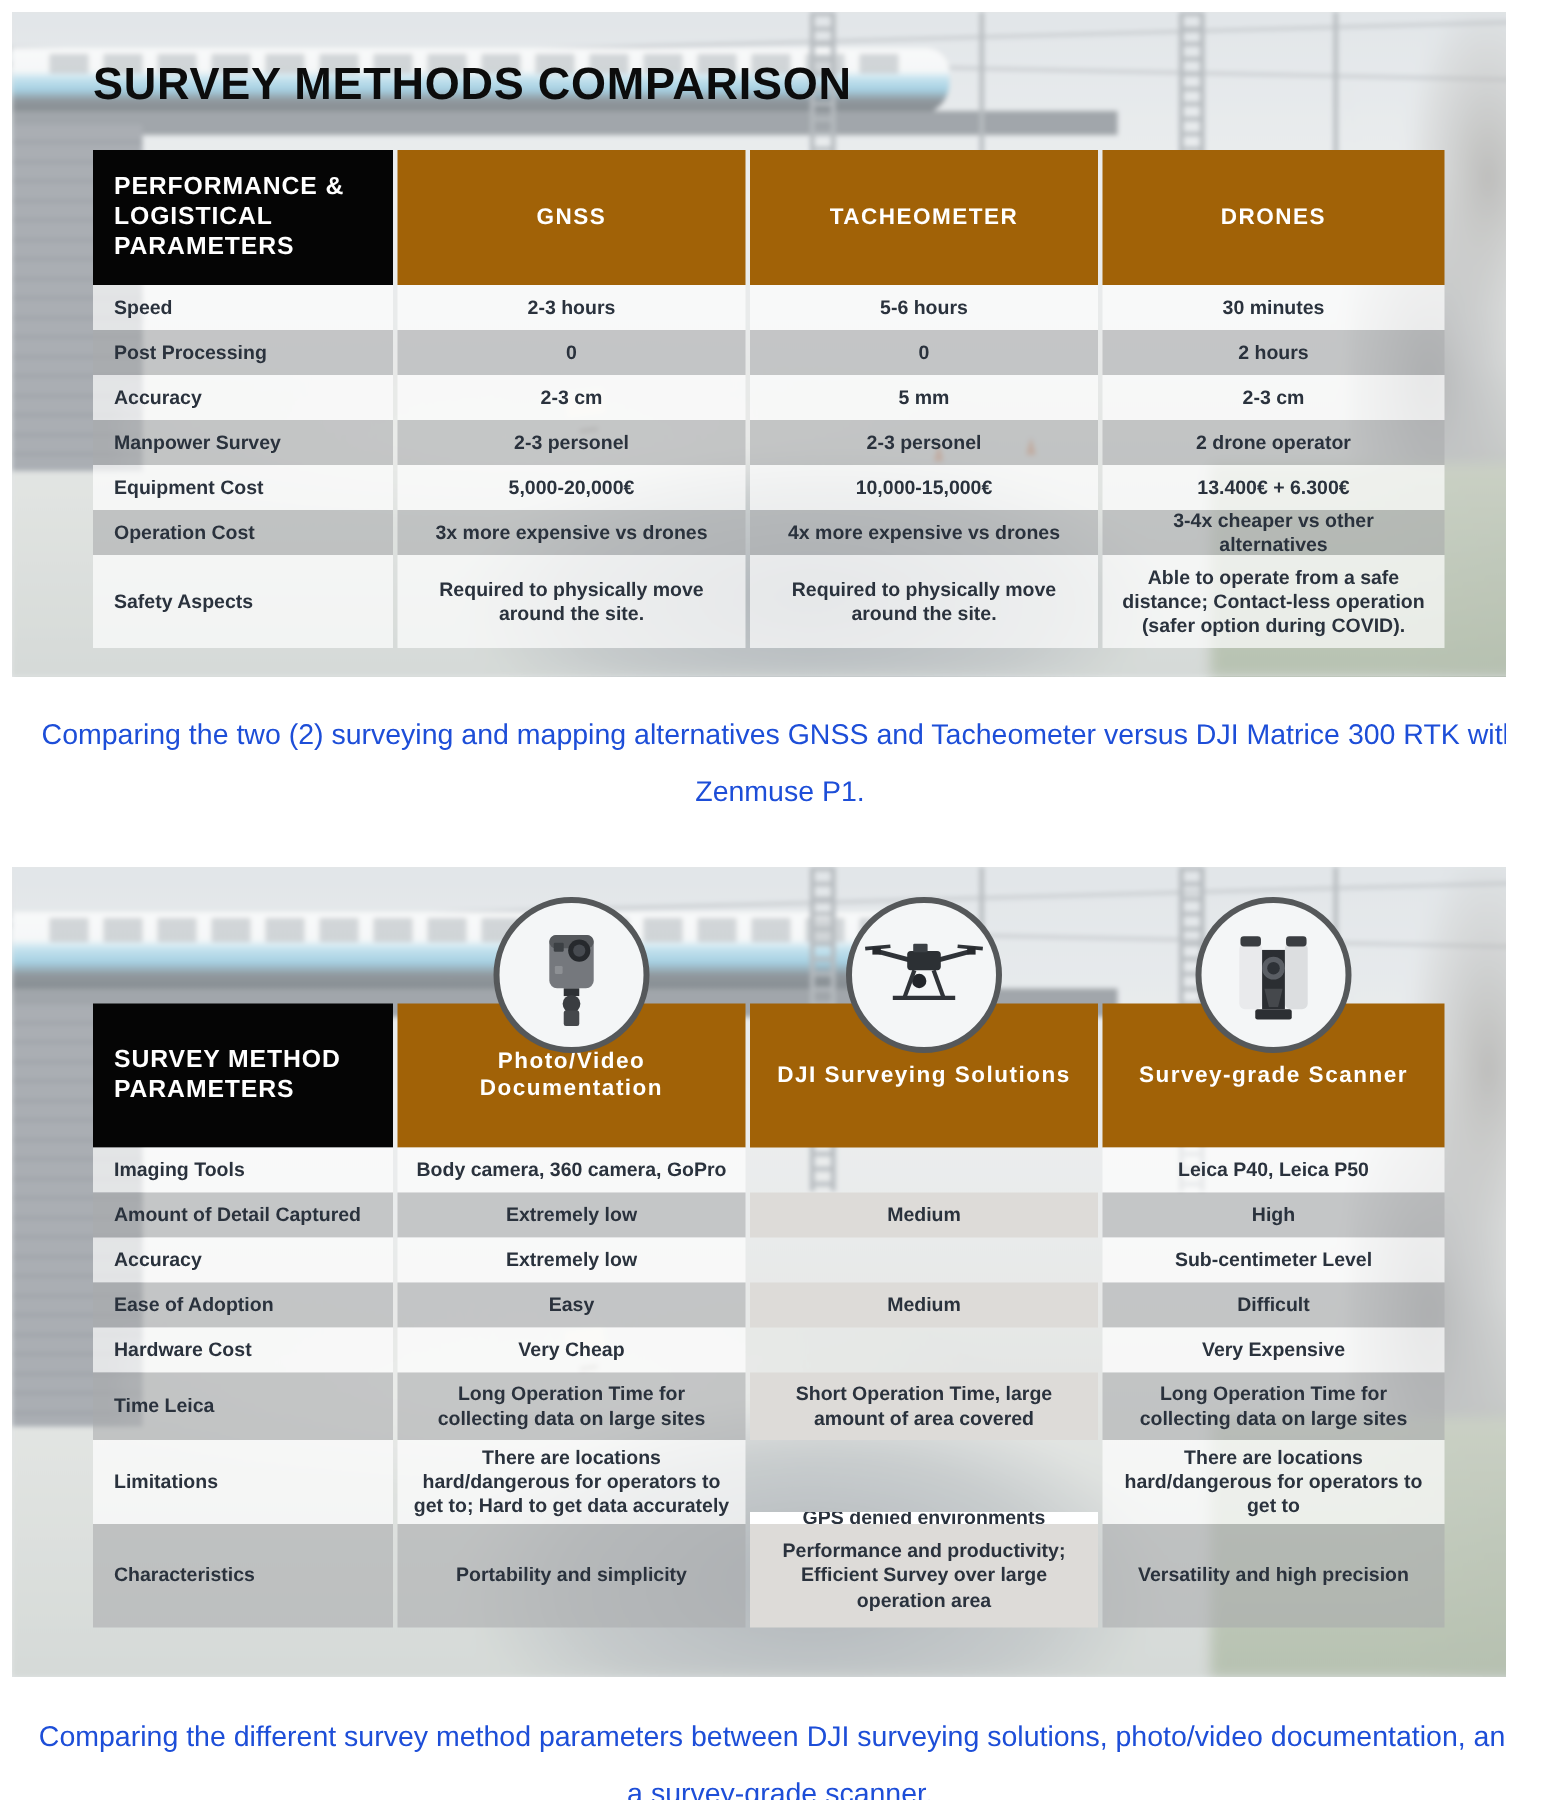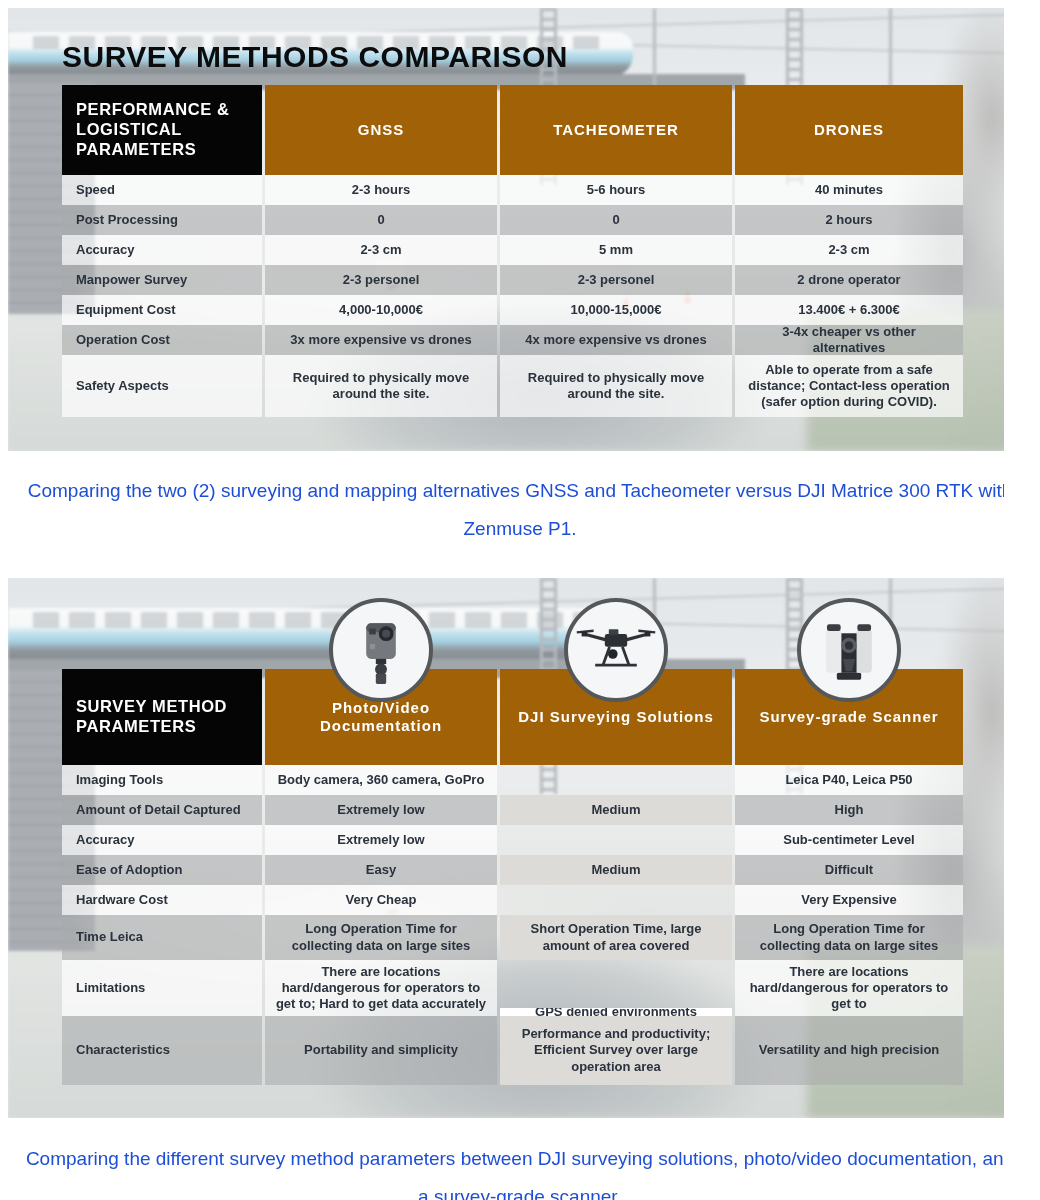--- a/index.html
+++ b/index.html
@@ -47,21 +47,21 @@
   .cone{position:absolute;width:7px;height:12px;background:#e06f34;filter:blur(1px);
         clip-path:polygon(50% 0,100% 100%,0 100%);}
   .cone.c1{left:60%;top:65%;}
   .cone.c2{left:66%;top:64%;}
   .wash{position:absolute;inset:0;background:rgba(255,255,255,.42);}
 
   
   .fig-title{position:absolute;left:54px;top:32px;z-index:3;margin:0;
              font-size:30px;font-weight:bold;letter-spacing:.5px;color:#0c0c0c;}
   .grid{position:absolute;z-index:3;display:grid;column-gap:3px;row-gap:0;}
-  #table1{left:54px;top:77px;grid-template-columns:200px 232px 232px 228px;
+  #table1{left:54px;top:92px;grid-template-columns:200px 232px 232px 228px;
           grid-template-rows:90px 30px 30px 30px 30px 30px 30px 62px;}
   #table2{left:54px;top:91px;grid-template-columns:200px 232px 232px 228px;
           grid-template-rows:96px 30px 30px 30px 30px 30px 45px 56px 69px;}
 
   .cell{display:flex;align-items:center;justify-content:center;text-align:center;
         padding:2px 10px;box-sizing:border-box;font-size:13px;font-weight:bold;
         color:#2a323d;line-height:1.25;overflow:hidden;}
   .cell.param{justify-content:flex-start;text-align:left;padding-left:14px;}
   .hdr{background:#a16207;color:#ffffff;font-size:15px;letter-spacing:1px;line-height:1.2;}
   .hdr.blackhdr{background:#050505;justify-content:flex-start;text-align:left;
@@ -116,39 +116,39 @@
 
     <div class="grid" id="table1">
       <div class="cell hdr blackhdr">PERFORMANCE &amp; LOGISTICAL PARAMETERS</div>
       <div class="cell hdr">GNSS</div>
       <div class="cell hdr">TACHEOMETER</div>
       <div class="cell hdr">DRONES</div>
 
       <div class="cell param rowlight">Speed</div>
       <div class="cell rowlight">2-3 hours</div>
       <div class="cell rowlight">5-6 hours</div>
-      <div class="cell rowlight">40 minutes</div>
+      <div class="cell rowlight">30 minutes</div>
 
       <div class="cell param rowdark">Post Processing</div>
       <div class="cell rowdark">0</div>
       <div class="cell rowdark">0</div>
       <div class="cell rowdark">2 hours</div>
 
       <div class="cell param rowlight">Accuracy</div>
       <div class="cell rowlight">2-3 cm</div>
       <div class="cell rowlight">5 mm</div>
       <div class="cell rowlight">2-3 cm</div>
 
       <div class="cell param rowdark">Manpower Survey</div>
       <div class="cell rowdark">2-3 personel</div>
       <div class="cell rowdark">2-3 personel</div>
       <div class="cell rowdark">2 drone operator</div>
 
       <div class="cell param rowlight">Equipment Cost</div>
-      <div class="cell rowlight">4,000-10,000€</div>
+      <div class="cell rowlight">5,000-20,000€</div>
       <div class="cell rowlight">10,000-15,000€</div>
       <div class="cell rowlight">13.400€ + 6.300€</div>
 
       <div class="cell param rowdark">Operation Cost</div>
       <div class="cell rowdark">3x more expensive vs drones</div>
       <div class="cell rowdark">4x more expensive vs drones</div>
       <div class="cell rowdark">3-4x cheaper vs other alternatives</div>
 
       <div class="cell param rowlight">Safety Aspects</div>
       <div class="cell rowlight">Required to physically move around the site.</div>

